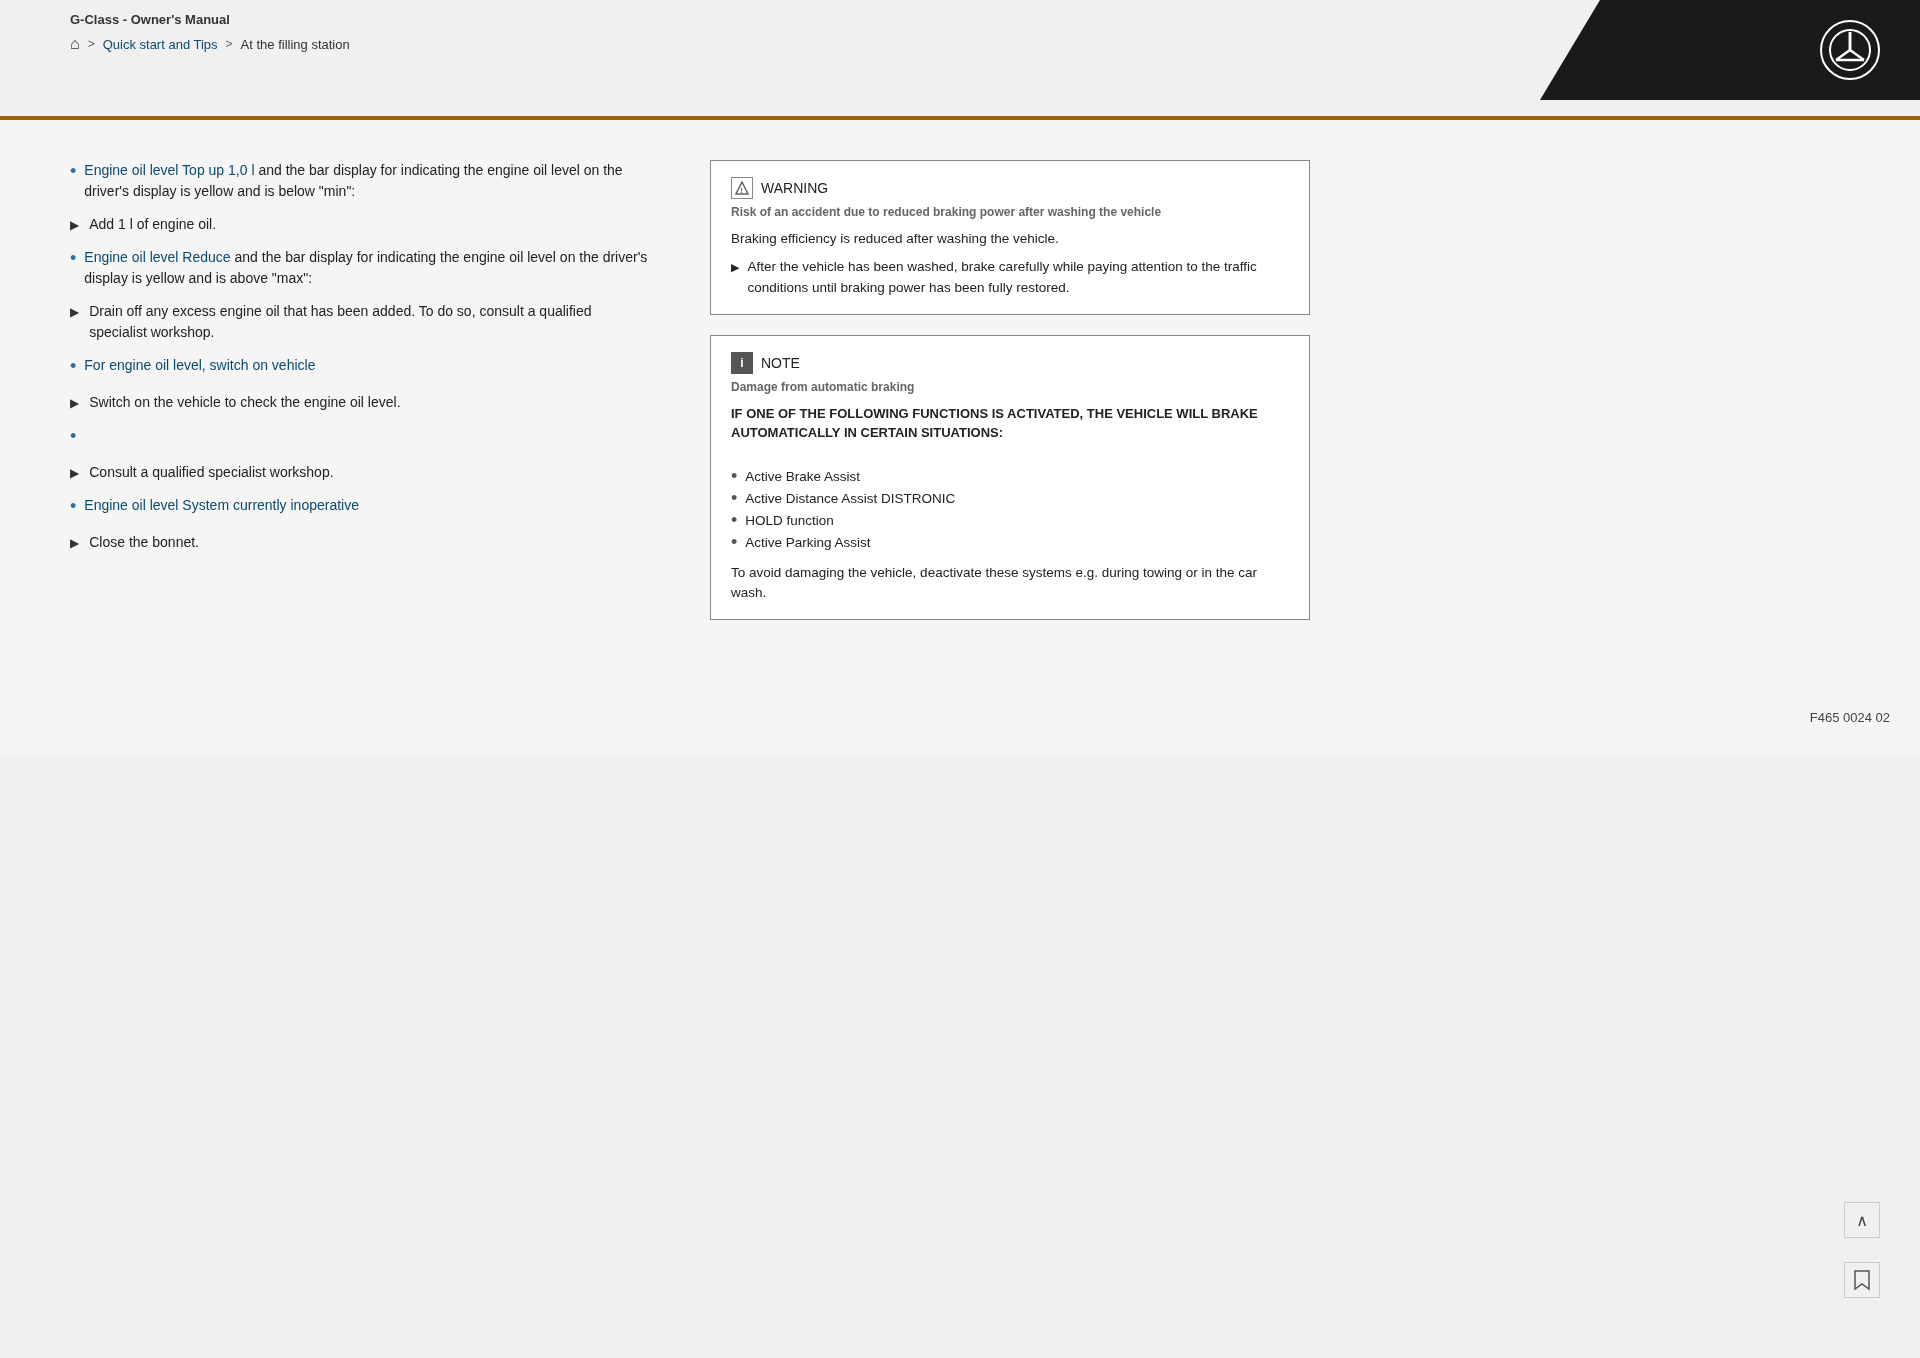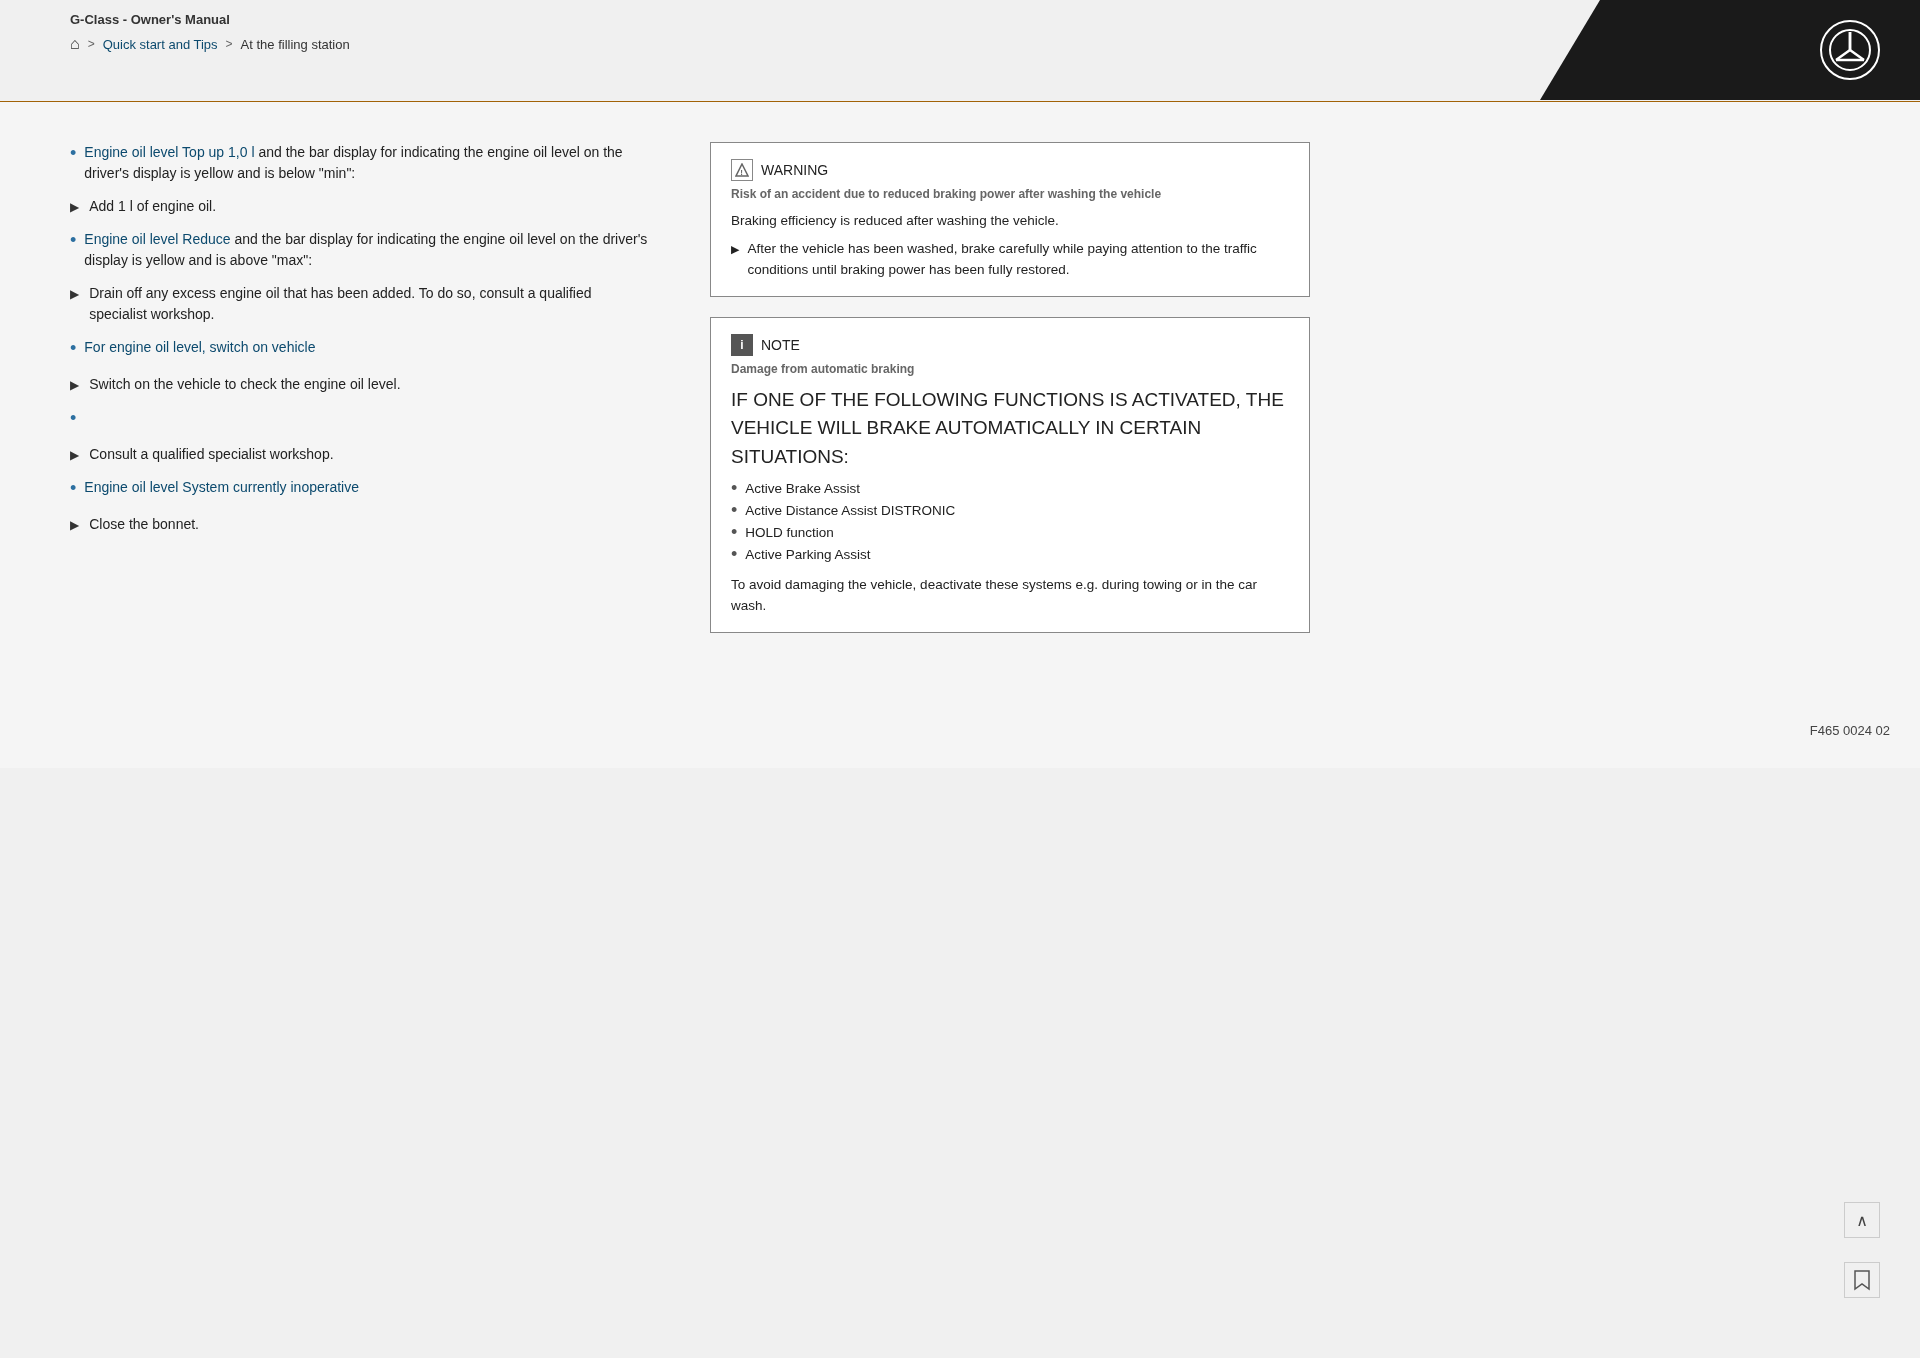--- a/index.html
+++ b/index.html
@@ -8,23 +8,23 @@
       background: #f0f0f0;
       min-height: 1358px;
       width: 1920px;
       position: relative;
       overflow-x: hidden;
     }
 
     
     .header {
       background: #f0f0f0;
-      border-bottom: 1px solid #a16207;
+      border-bottom: 4px solid #a16207;
       position: relative;
-      height: 102px;
+      height: 120px;
     }
     .header-top {
       padding: 12px 70px 4px 70px;
       font-size: 13px;
       color: #333;
       font-weight: bold;
     }
     .header-breadcrumb {
       padding: 4px 70px 8px 70px;
       display: flex;
@@ -184,25 +184,25 @@
       align-items: flex-start;
       margin-top: 8px;
       gap: 8px;
     }
     .notice-body .notice-instruction .arrow {
       font-size: 11px;
       margin-top: 3px;
       flex-shrink: 0;
     }
     .notice-body-bold {
-      font-weight: normal;
-      font-size: 19px;
+      font-weight: bold;
+      font-size: 13px;
       color: #222;
       line-height: 1.5;
-      margin-bottom: 10px;
+      margin-bottom: 26px;
     }
     .notice-list {
       list-style: none;
       padding: 0;
       margin-bottom: 10px;
     }
     .notice-list li {
       display: flex;
       align-items: flex-start;
       font-size: 13.5px;

